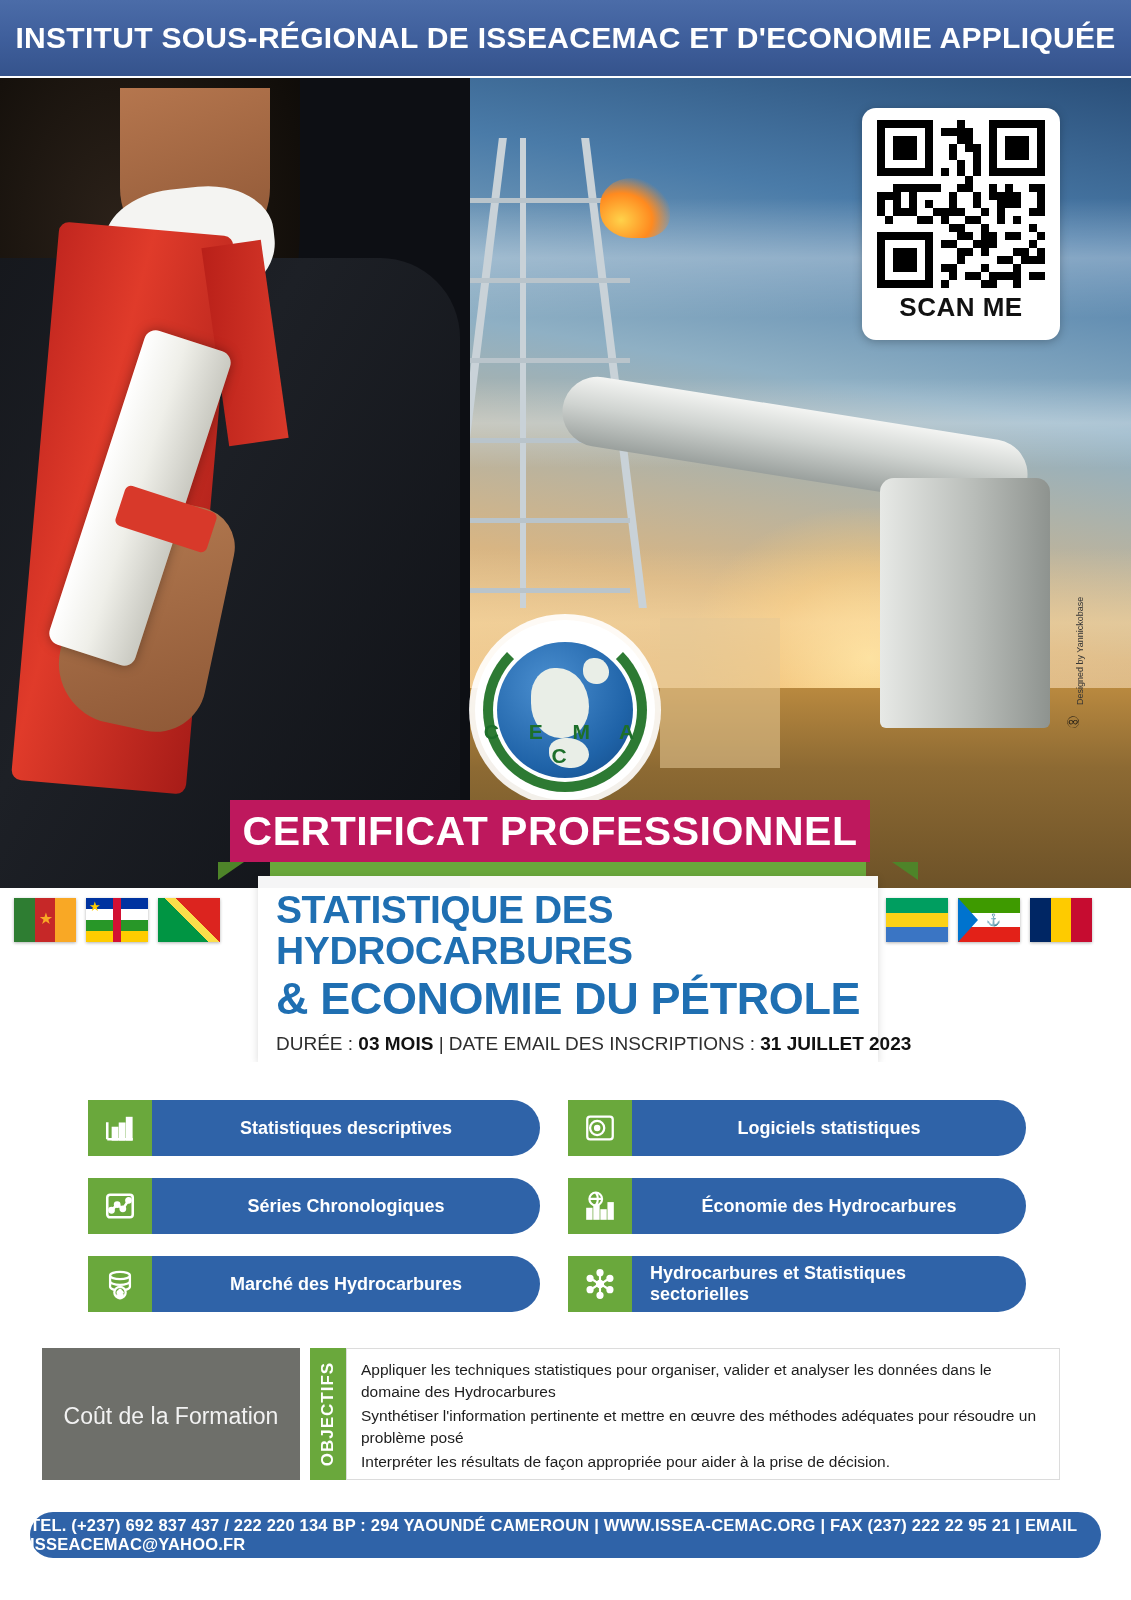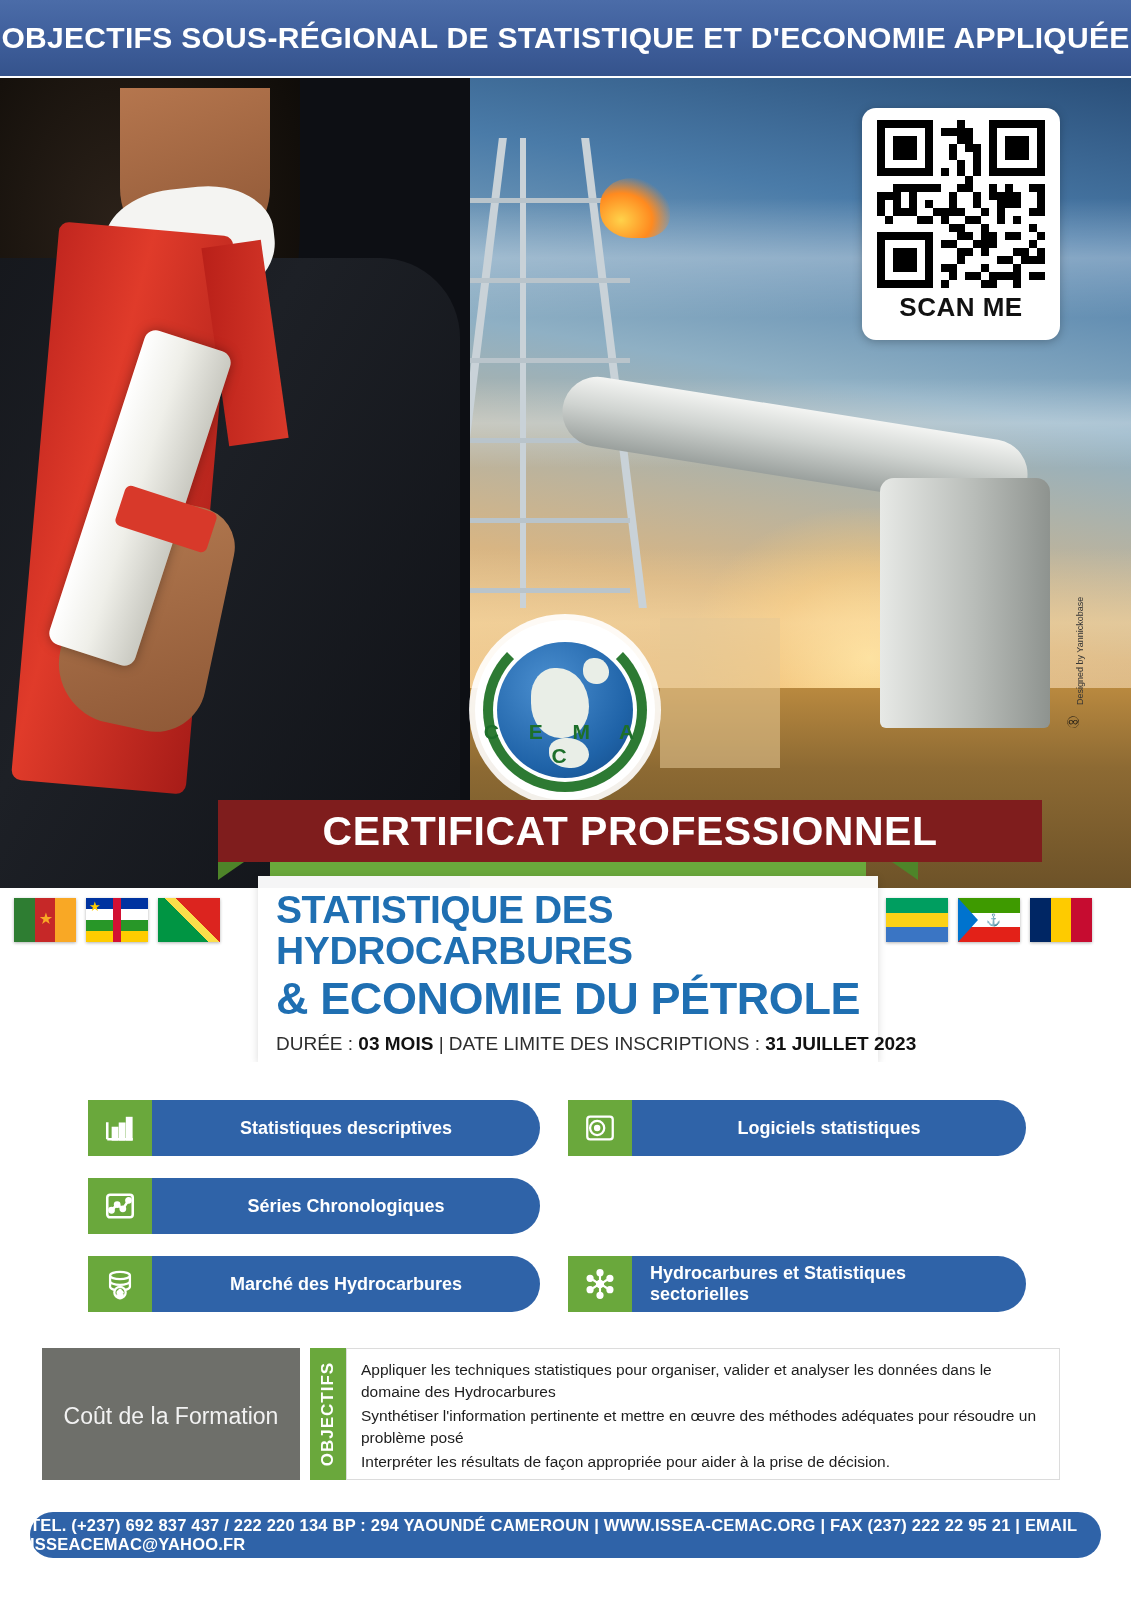--- a/index.html
+++ b/index.html
@@ -203,22 +203,22 @@
     transform: rotate(-90deg); transform-origin: left top;
     font-size: 9px; color: #333; white-space: nowrap;
   }
   .designer-mark {
     position: absolute; top: 713px; left: 1066px;
     font-size: 16px; color: #111;
   }
 
   
   .green-banner {
-    position: absolute; top: 800px; left: 218px; width: 824px; height: 62px;
-    background: #7f1d1d;
+    position: absolute; top: 800px; left: 230px; width: 640px; height: 62px;
+    background: #be185d;
     display: flex; align-items: center; justify-content: center;
   }
   .green-banner span {
     color: #ffffff; font-weight: bold; font-size: 41px; letter-spacing: 0.5px;
   }
   .banner-notch-l, .banner-notch-r {
     position: absolute; top: 862px; width: 0; height: 0;
     border-top: 18px solid #4e8429;
   }
   .banner-notch-l { left: 218px; border-right: 26px solid transparent; }
@@ -334,21 +334,21 @@
     position: absolute; top: 1578px; left: 0; width: 1131px; height: 22px; background: #ffffff;
   }
   .white-gap {
     position: absolute; top: 1062px; left: 0; width: 1131px; height: 30px; background: #fff;
   }
 </style>
 </head>
 <body>
 
 <div class="header-band">
-  <div class="title">OBJECTIFS SOUS-RÉGIONAL DE STATISTIQUE ET D'ECONOMIE APPLIQUÉE</div>
+  <div class="title">INSTITUT SOUS-RÉGIONAL DE ISSEACEMAC ET D'ECONOMIE APPLIQUÉE</div>
 </div>
 
 <div class="hero">
   <div class="sky"></div>
   <div class="sun"></div>
   <div class="cloudband c1"></div>
   <div class="cloudband c2"></div>
   <div class="cloudband c3"></div>
 
   <div class="ground"></div>
@@ -891,21 +891,21 @@
   </div>
 </div>
 
 <div class="title-card">
   <div class="l1">STATISTIQUE DES HYDROCARBURES</div>
   <div class="l2">&amp; ECONOMIE DU PÉTROLE</div>
   <div class="sub">
     <span>DURÉE :</span>
     <b>03 MOIS</b>
     <span>|</span>
-    <span>DATE LIMITE DES INSCRIPTIONS :</span>
+    <span>DATE EMAIL DES INSCRIPTIONS :</span>
     <b>31 JUILLET 2023</b>
   </div>
 </div>
 
 <div class="white-gap"></div>
 
 <div class="modules">
 
   <div class="mod col-l row1">
     <div class="icon">
@@ -950,20 +950,33 @@
     <div class="icon">
       <svg width="34" height="34" viewBox="0 0 24 24" fill="none" stroke="#fff" stroke-width="1.6">
         <rect x="3" y="4" width="18" height="16" rx="2"></rect>
         <circle cx="10" cy="12" r="5"></circle>
           <circle cx="10" cy="12" r="1.5" fill="#fff"></circle>
       </svg>
     </div>
     <div class="pill">Logiciels statistiques</div>
   </div>
 
+  <div class="mod col-r row2">
+    <div class="icon">
+      <svg width="34" height="34" viewBox="0 0 24 24" fill="none" stroke="#fff" stroke-width="1.5">
+        <circle cx="9" cy="7" r="4.5"></circle>
+          <path d="M4.5 7h9M9 2.5c2 2.4 2 6.6 0 9"></path>
+        <rect x="3" y="14" width="3" height="7" fill="#fff"></rect>
+          <rect x="8" y="12" width="3" height="9" fill="#fff"></rect>
+        <rect x="13" y="15" width="3" height="6" fill="#fff"></rect>
+          <rect x="18" y="10" width="3" height="11" fill="#fff"></rect>
+      </svg>
+    </div>
+    <div class="pill">Économie des Hydrocarbures</div>
+  </div>
 
   <div class="mod col-r row3">
     <div class="icon">
       <svg width="34" height="34" viewBox="0 0 24 24" fill="none" stroke="#fff" stroke-width="1.5">
         <circle cx="12" cy="12" r="2.2" fill="#fff"></circle>
         <circle cx="12" cy="4" r="1.8" fill="#fff"></circle>
           <circle cx="12" cy="20" r="1.8" fill="#fff"></circle>
         <circle cx="5" cy="8" r="1.8" fill="#fff"></circle>
           <circle cx="19" cy="8" r="1.8" fill="#fff"></circle>
         <circle cx="5" cy="16" r="1.8" fill="#fff"></circle>

